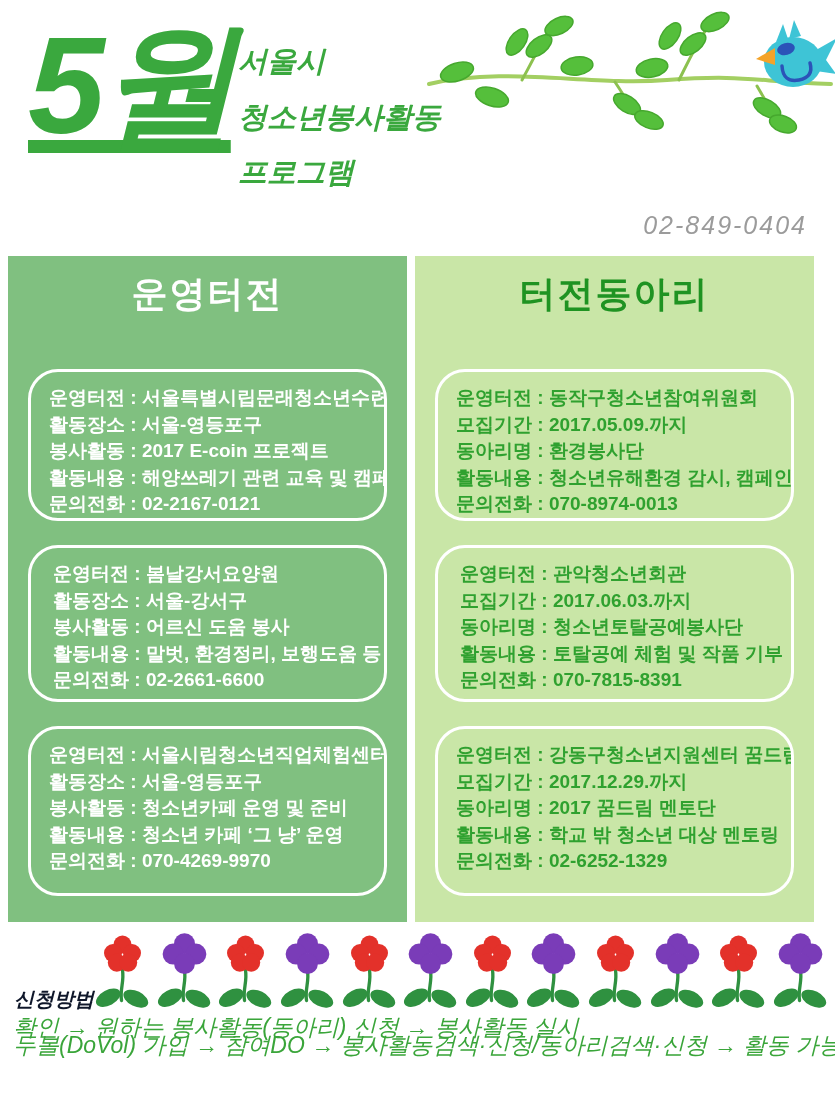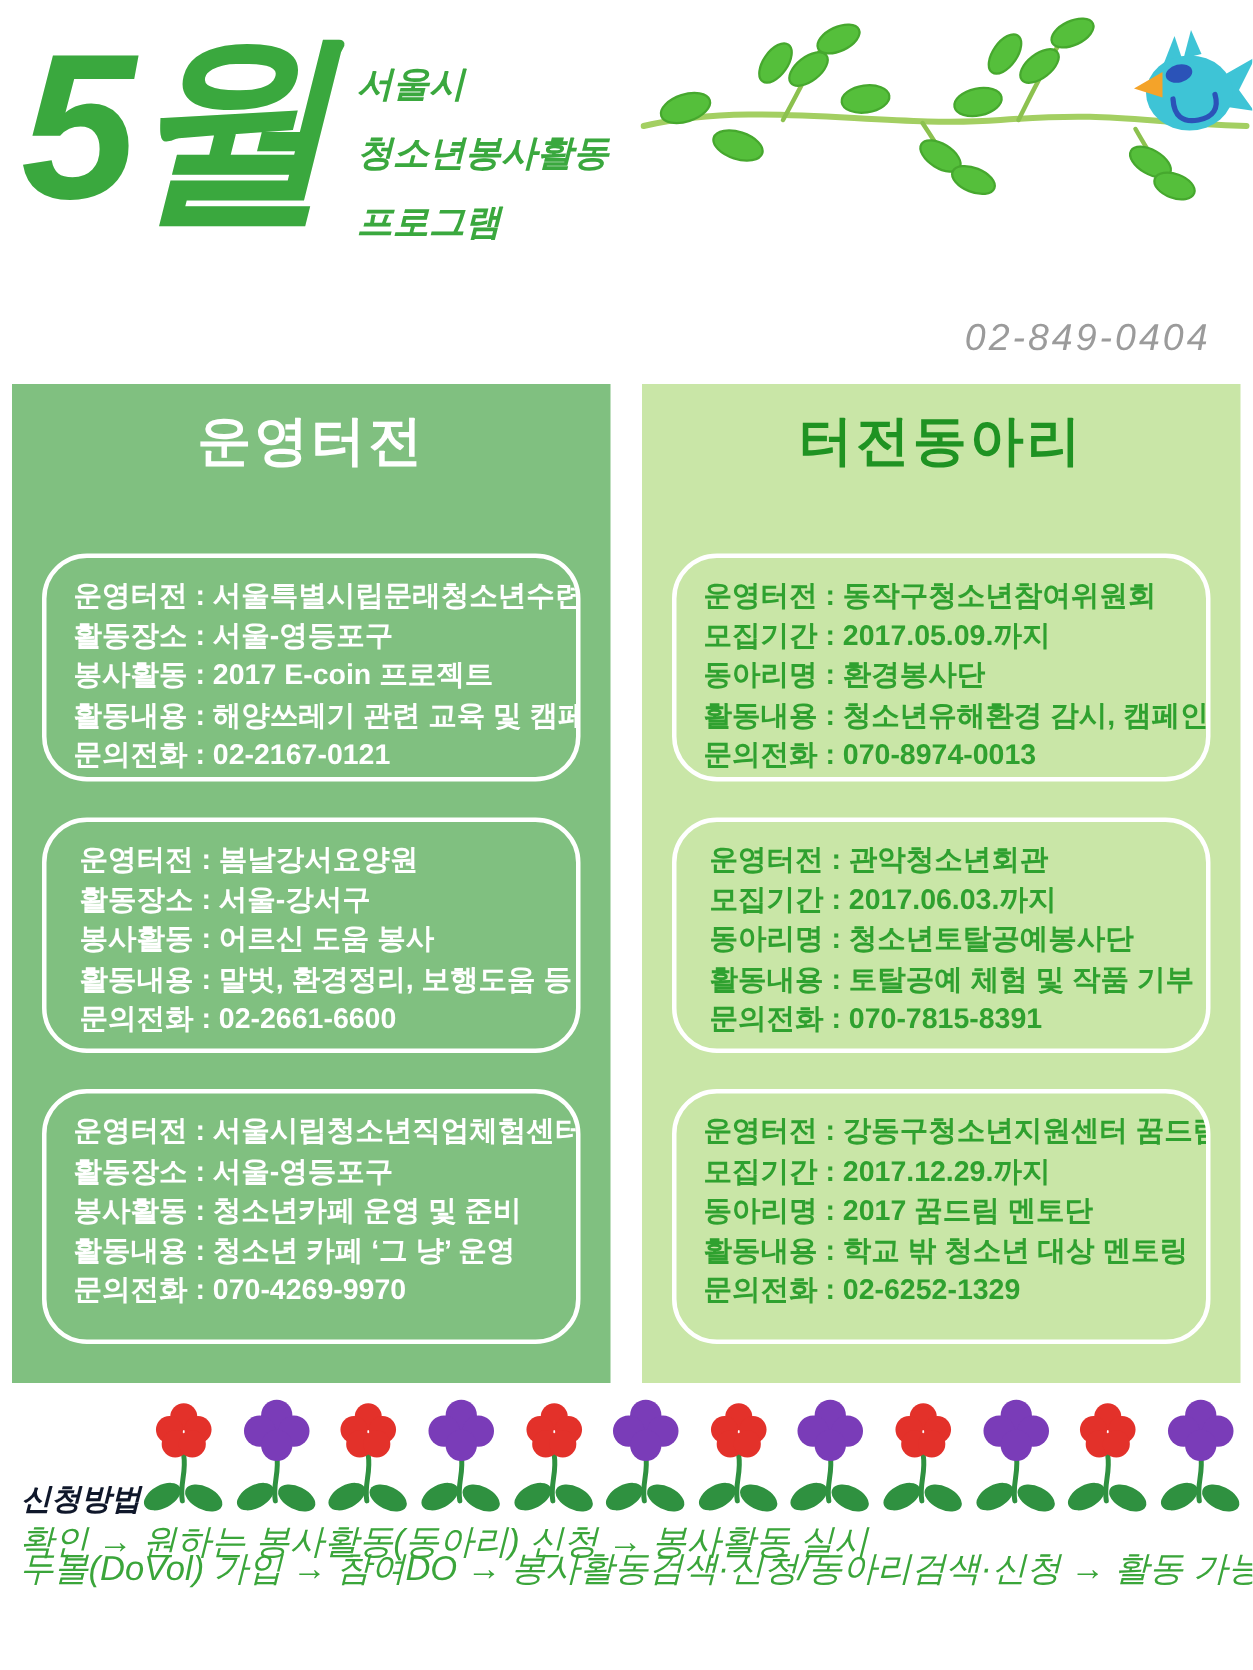--- a/index.html
+++ b/index.html
@@ -2,41 +2,41 @@
 <html><head>
 <meta charset="utf-8">
 <style>
   * { margin:0; padding:0; box-sizing:border-box; }
   html,body { background:#ffffff; }
   body { font-family:"Liberation Sans", sans-serif; }
   .page { position:relative; width:835px; height:1113px; background:#ffffff; overflow:hidden; }
 
   
   .month {
-    position:absolute; left:14px; top:10px;
+    position:absolute; left:28px; top:10px;
     font-size:138px; font-weight:bold; font-style:italic;
-    color:#3aa83e; letter-spacing:-6px; line-height:1.1;
+    color:#3aa83e; letter-spacing:-6px; line-height:1.1;text-decoration:underline;
   }
   .subtitle {
     position:absolute; left:238px; top:34px;
-    color:#3aa83e; font-size:24px; font-weight:bold; font-style:italic;
+    color:#3aa83e; font-size:29px; font-weight:bold; font-style:italic;
     line-height:1.92; white-space:nowrap;
   }
   .vine { position:absolute; right:-4px; top:2px; }
   .org-name {
     position:absolute; right:22px; top:172px;
     color:#9b9b9b; font-size:23px; font-style:italic; white-space:nowrap;
   }
   .org-phone {
     position:absolute; right:28px; top:211px;
     color:#9b9b9b; font-size:25px; font-style:italic; letter-spacing:2px;
   }
 
   
-  .panels { position:absolute; top:256px; left:8px; width:819px; height:666px; display:flex; gap:21px; }
+  .panels { position:absolute; top:256px; left:8px; width:819px; height:666px; display:flex; gap:8px; }
   .panel { width:399px; height:666px; }
   .panel-left  { background:#80c080; }
   .panel-right { background:#c9e6a7; }
   .panel-title {
     text-align:center; padding-top:14px; font-size:36px; font-weight:bold; letter-spacing:2px;
   }
   .panel-left  .panel-title { color:#ffffff; }
   .panel-right .panel-title { color:#1f9322; }
   .cards { margin-top:50px; padding:0 20px; display:flex; flex-direction:column; gap:24px; }
   .card {

